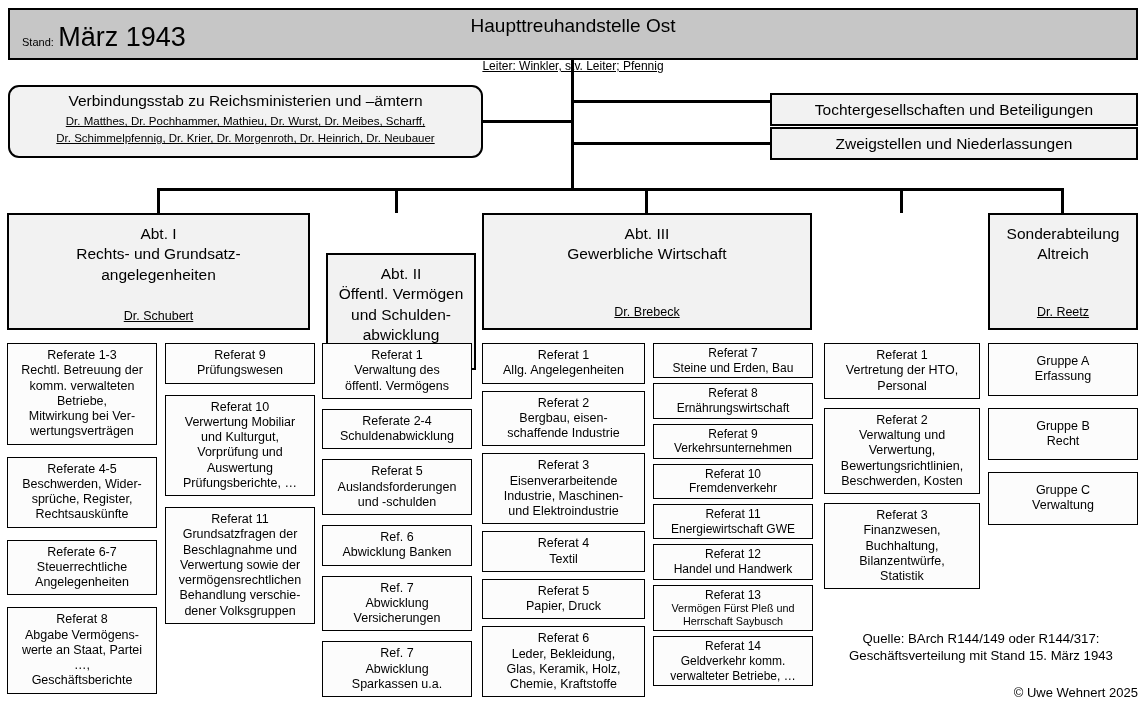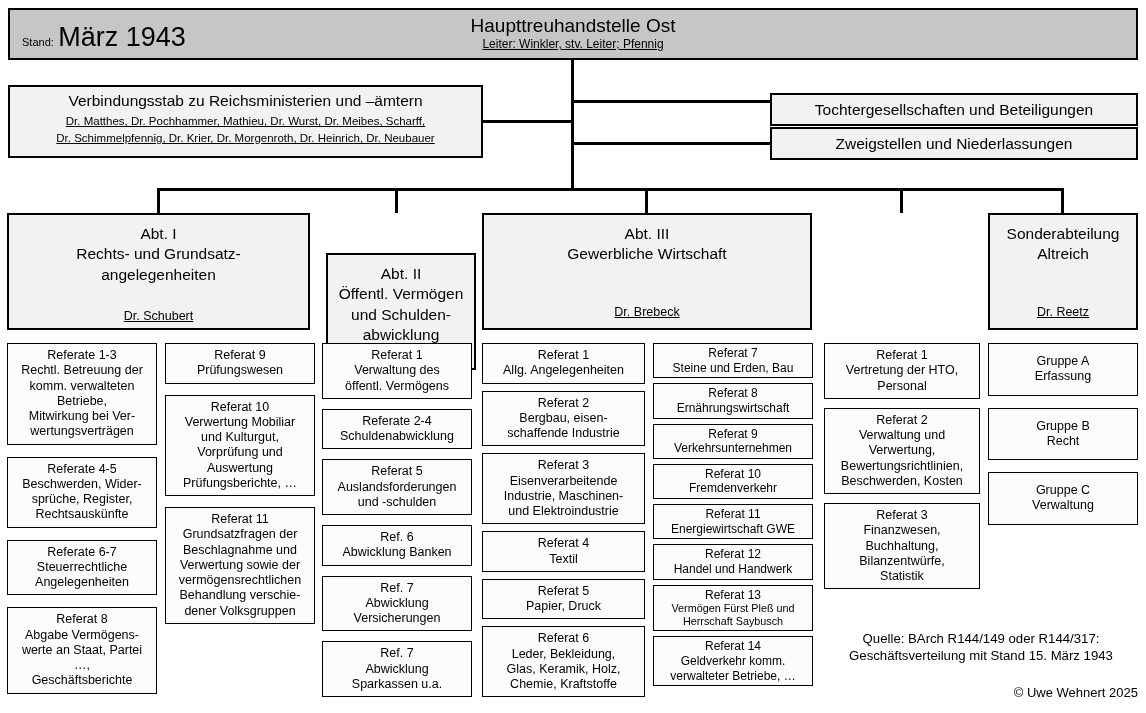--- a/index.html
+++ b/index.html
@@ -10,24 +10,24 @@
   .line { position:absolute; background:var(--line, #000); }
 
   .box { position:absolute; border:2px solid #000; background:var(--box-bg, #f2f2f2); }
 
   
   .header { left:8px; top:8px; width:1130px; height:52px; background:var(--header-bg, #c6c6c6); }
   .stand { position:absolute; left:12px; top:12px; white-space:nowrap; }
   .stand-label { font-size:11px; }
   .stand-value { font-size:27px; }
   .h-title { position:absolute; left:0; right:0; top:5px; text-align:center; font-size:19px; }
-  .h-leiter { position:absolute; left:0; right:0; top:27px; text-align:center; font-size:12px; text-decoration:underline; }
-
-  
-  .liaison { left:8px; top:85px; width:475px; height:73px; text-align:center; padding-top:5px; }
+  .h-leiter { position:absolute; left:0; right:0; top:49px; text-align:center; font-size:12px; text-decoration:underline; }
+
+  
+  .liaison { left:8px; top:85px; width:475px; height:73px; text-align:center; padding-top:5px;border-radius:11px; }
   .liaison-title { font-size:15.5px; margin-bottom:3px; }
   .liaison-member { font-size:11.5px; line-height:1.5; text-decoration:underline; }
 
   
   .sidebox { left:770px; width:368px; height:33px; display:flex; align-items:center; justify-content:center; font-size:15.5px; text-align:center; }
   .sidebox.tochter { top:85px;margin-top:8px; }
   .sidebox.zweig { top:127px; }
 
   
   .dept { top:213px; height:117px; display:flex; flex-direction:column; justify-content:space-between; align-items:center; text-align:center; padding:9px 4px 9px; }

